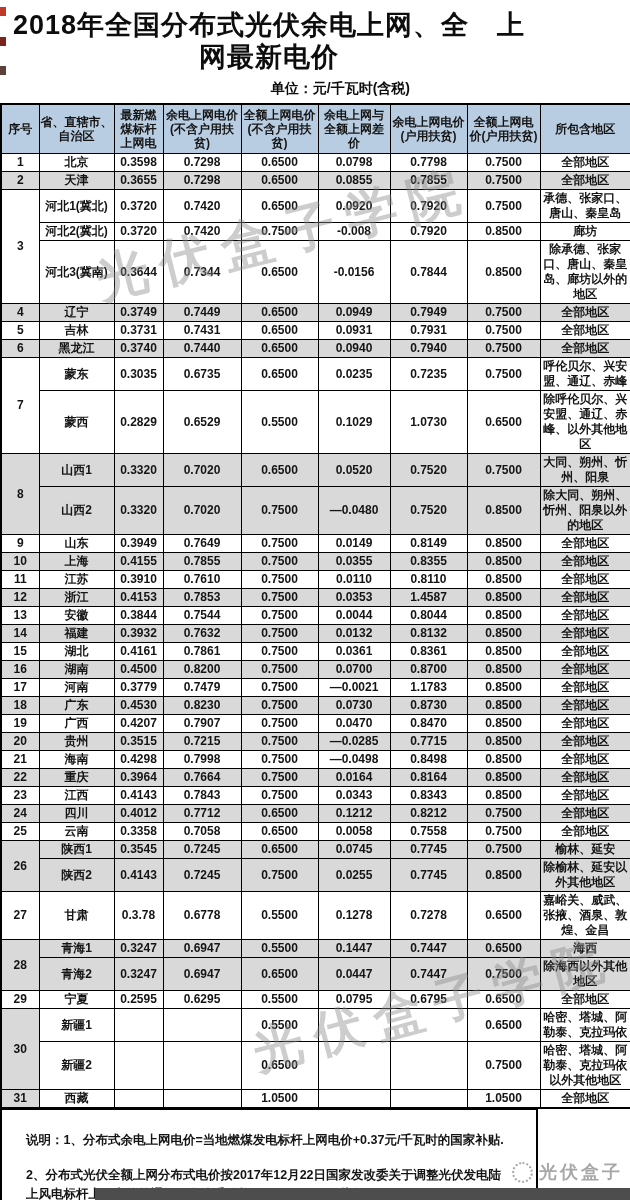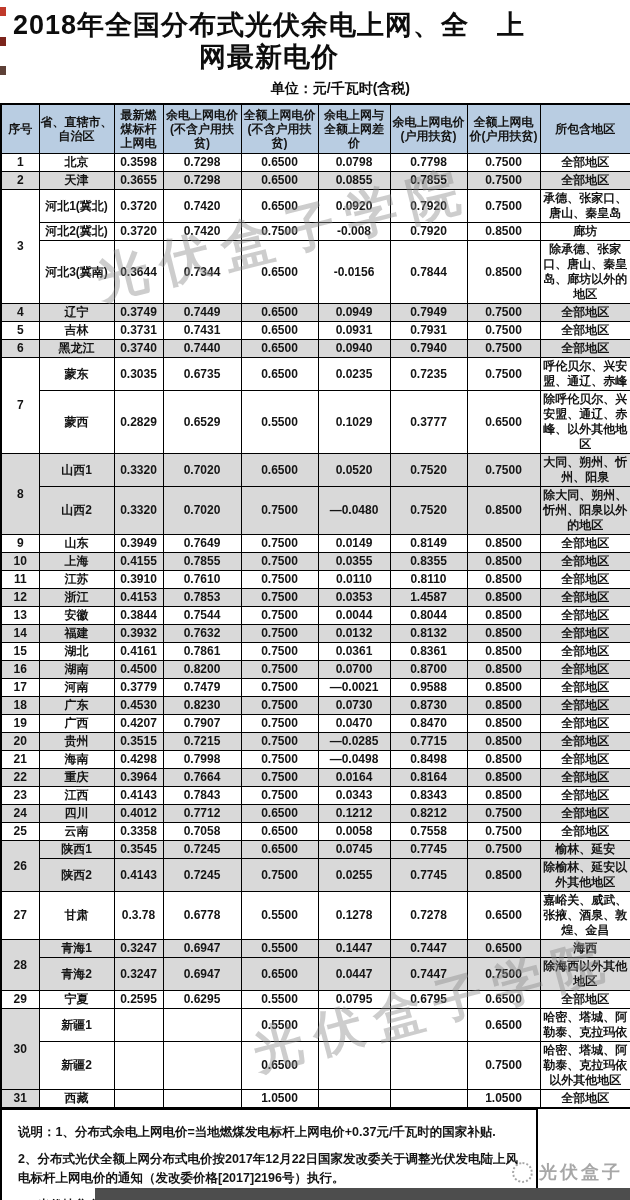--- a/index.html
+++ b/index.html
@@ -40,21 +40,21 @@
   }
   td.prov{font-size:11px;}
   td.region{font-size:10.5px;line-height:14px;}
   tr.g td{background:var(--alt-bg);}
   td.idx.g{background:var(--alt-bg);margin-top:8px;}
   .notes{
     border:2px solid var(--border);margin-top:-1px;
     padding:5px 8px 26px 8px;font-size:12.5px;font-weight:700;
     line-height:19px;color:#141414;
   }
-  .notes p{margin:8px;}
+  .notes p{margin:16px;}
   .watermark{
     position:absolute;white-space:nowrap;font-weight:700;
     color:var(--wm);opacity:0.42;pointer-events:none;z-index:5;
     letter-spacing:12px;
   }
   .wm1{left:92px;top:200px;font-size:52px;transform:rotate(-14deg);}
   .wm2{left:248px;top:972px;font-size:50px;transform:rotate(-15deg);}
   .footer-logo{
     position:absolute;left:512px;top:1160px;display:flex;align-items:center;
     color:var(--wm);opacity:0.75;z-index:6;
@@ -210,21 +210,21 @@
           <td>0.7235</td>
           <td>0.7500</td>
           <td class="region">呼伦贝尔、兴安盟、通辽、赤峰</td>
         </tr>
         <tr>
           <td class="prov">蒙西</td>
           <td>0.2829</td>
           <td>0.6529</td>
           <td>0.5500</td>
           <td>0.1029</td>
-          <td>0.3777</td>
+          <td>1.0730</td>
           <td>0.6500</td>
           <td class="region">除呼伦贝尔、兴安盟、通辽、赤峰、以外其他地区</td>
         </tr>
         <tr class="g">
           <td rowspan="2" class="idx">8</td>
           <td class="prov">山西1</td>
           <td>0.3320</td>
           <td>0.7020</td>
           <td>0.6500</td>
           <td>0.0520</td>
@@ -330,21 +330,21 @@
           <td>0.8500</td>
           <td class="region">全部地区</td>
         </tr>
         <tr>
           <td rowspan="1" class="idx">17</td>
           <td class="prov">河南</td>
           <td>0.3779</td>
           <td>0.7479</td>
           <td>0.7500</td>
           <td>—0.0021</td>
-          <td>0.9588</td>
+          <td>1.1783</td>
           <td>0.8500</td>
           <td class="region">全部地区</td>
         </tr>
         <tr class="g">
           <td rowspan="1" class="idx">18</td>
           <td class="prov">广东</td>
           <td>0.4530</td>
           <td>0.8230</td>
           <td>0.7500</td>
           <td>0.0730</td>

